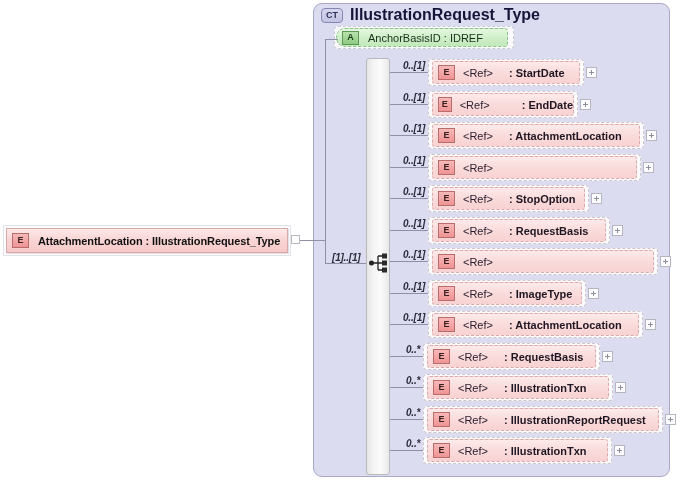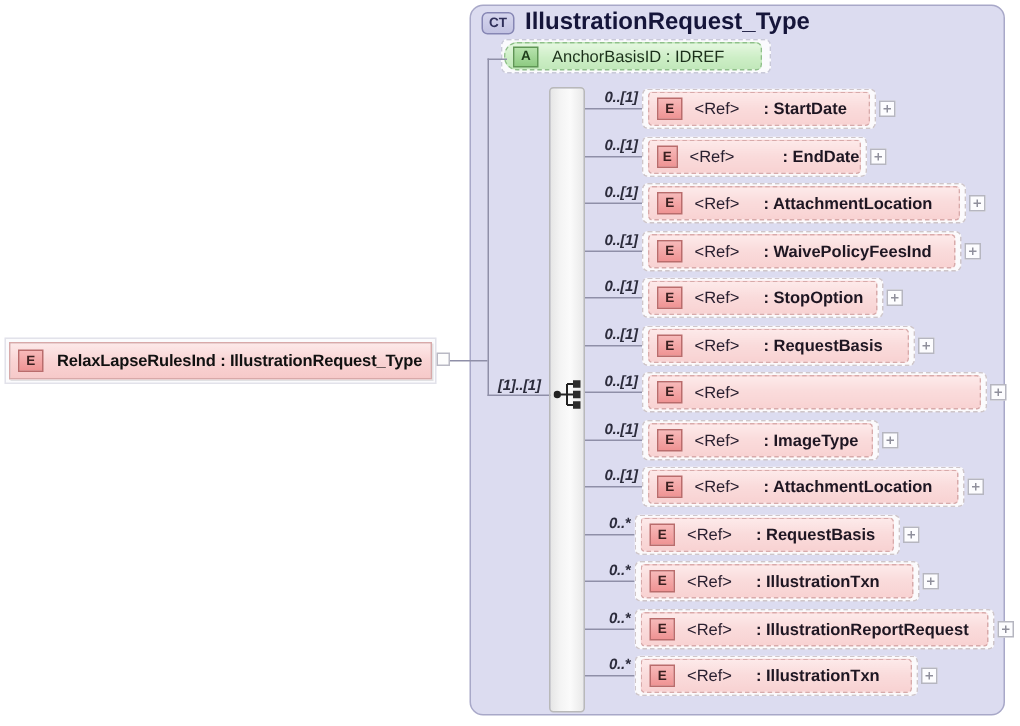--- a/index.html
+++ b/index.html
@@ -180,21 +180,21 @@
   .plus::after  { left: 4px; top: 2px; width: 1px; height: 5px; }
 </style>
 </head>
 <body>
 
 <div id="stage">
 
   <div class="root-outer"></div>
   <div class="root-box">
     <span class="etag">E</span>
-    <span class="root-label">RelaxLapseRulesInd : IllustrationRequest_Type</span>
+    <span class="root-label">AttachmentLocation : IllustrationRequest_Type</span>
   </div>
   <div class="root-stub"></div>
 
   <div class="ct-container"></div>
   <div class="ct-header">
     <span class="ct-badge">CT</span>
     <span class="ct-title">IllustrationRequest_Type</span>
   </div>
 
   <div class="attr-outer"></div>
@@ -247,21 +247,20 @@
         <span class="el-ref">&lt;Ref&gt;</span>
         <span class="el-name" style="margin-left: 16px;">: AttachmentLocation</span>
       </div>
       <div class="plus" style="left: 646px; top: 130px;"></div>
       <div class="ln ln-h" style="left: 390px; top: 167px; width: 38px;"></div>
       <div class="card" style="left: 403px; top: 155px;">0..[1]</div>
       <div class="el-outer" style="left: 428px; top: 154px; width: 213px;"></div>
       <div class="el-box" style="left: 432px; top: 156px; width: 205px;">
         <span class="etag">E</span>
         <span class="el-ref">&lt;Ref&gt;</span>
-        <span class="el-name" style="margin-left: 16px;">: WaivePolicyFeesInd</span>
       </div>
       <div class="plus" style="left: 643px; top: 162px;"></div>
       <div class="ln ln-h" style="left: 390px; top: 198px; width: 38px;"></div>
       <div class="card" style="left: 403px; top: 186px;">0..[1]</div>
       <div class="el-outer" style="left: 428px; top: 185px; width: 161px;"></div>
       <div class="el-box" style="left: 432px; top: 187px; width: 153px;">
         <span class="etag">E</span>
         <span class="el-ref">&lt;Ref&gt;</span>
         <span class="el-name" style="margin-left: 16px;">: StopOption</span>
       </div>

